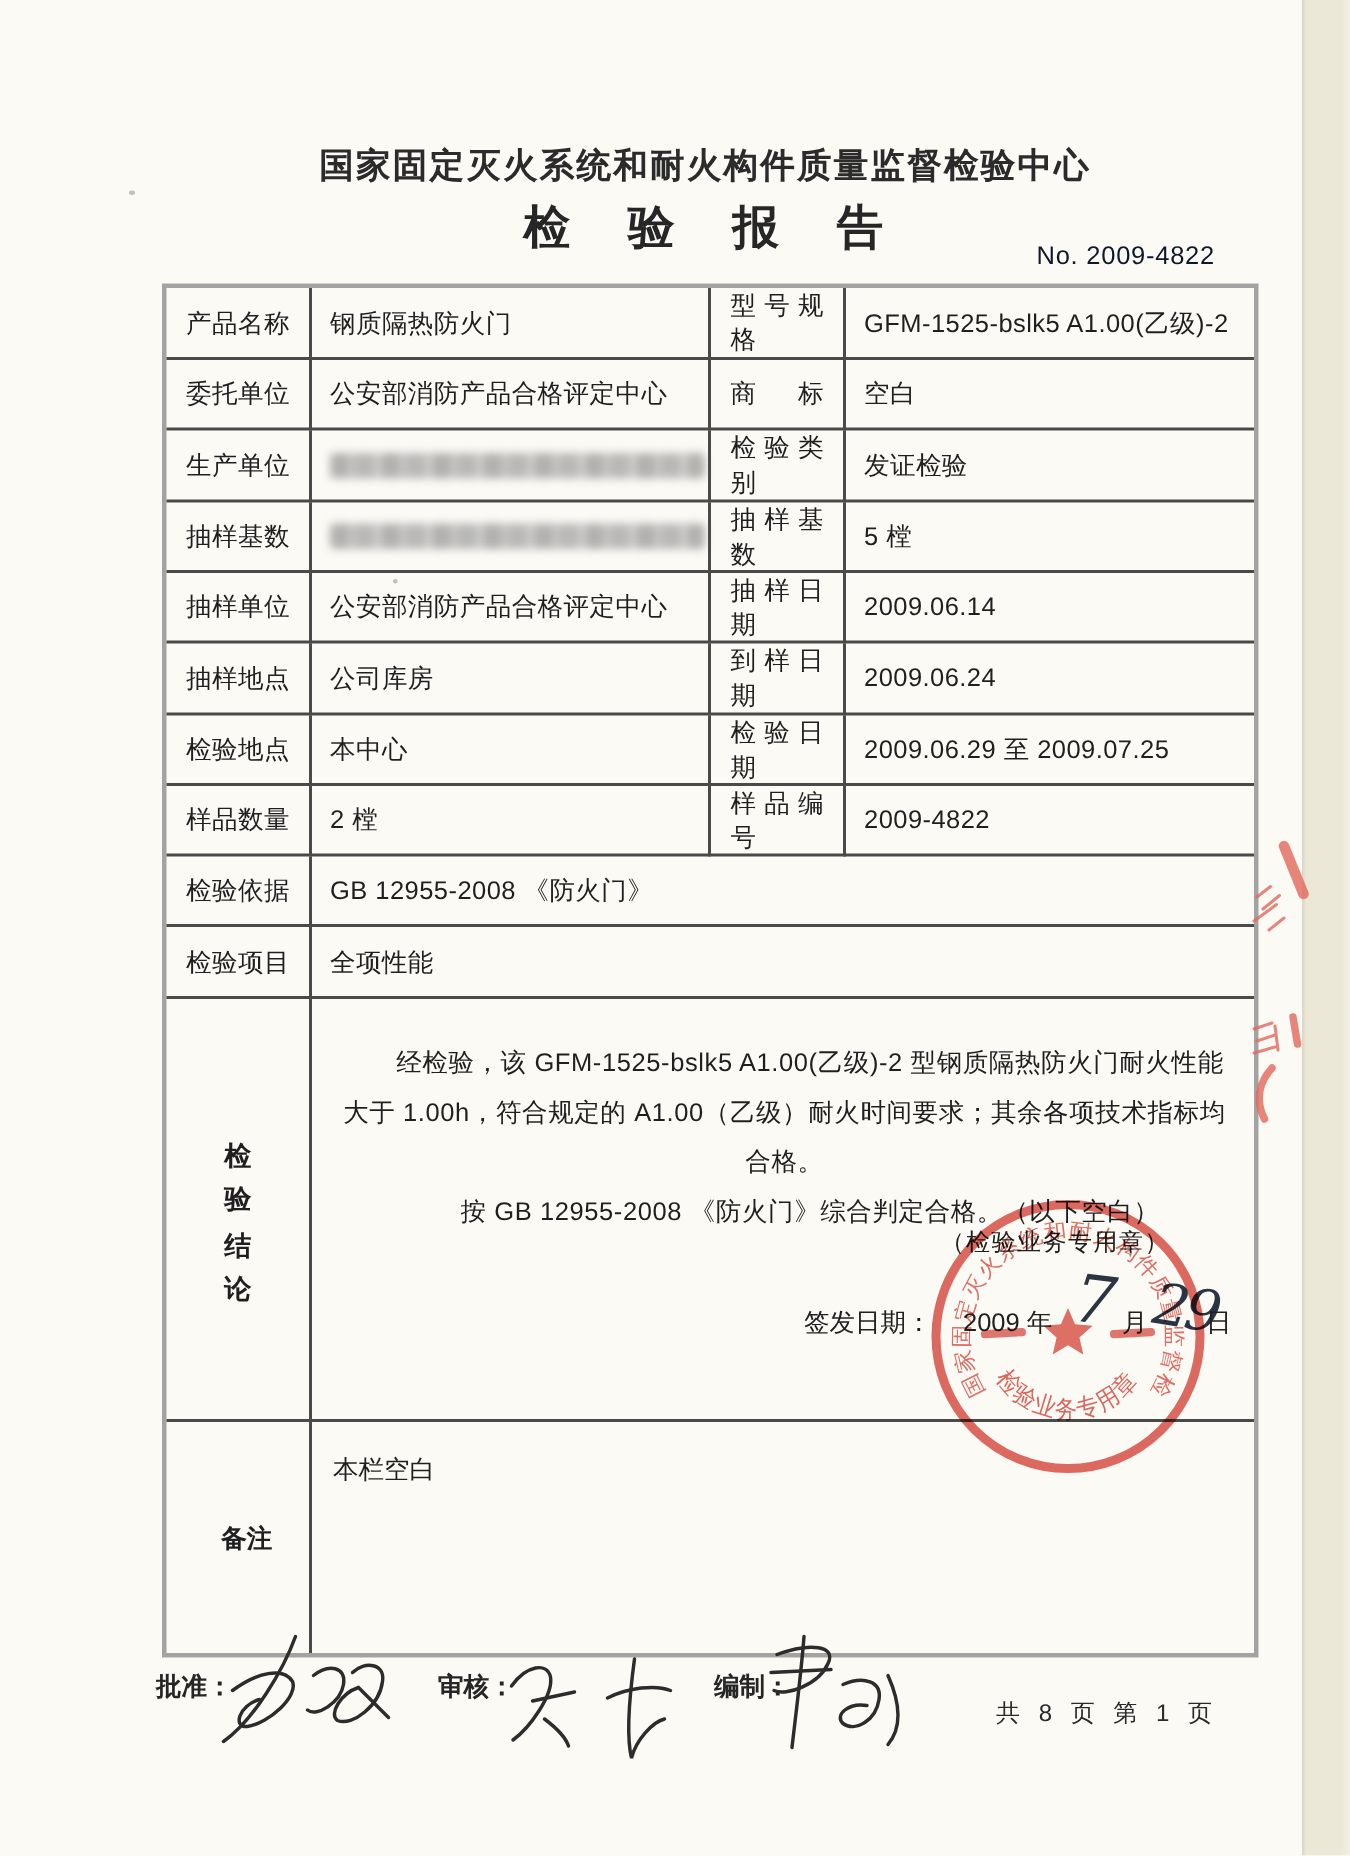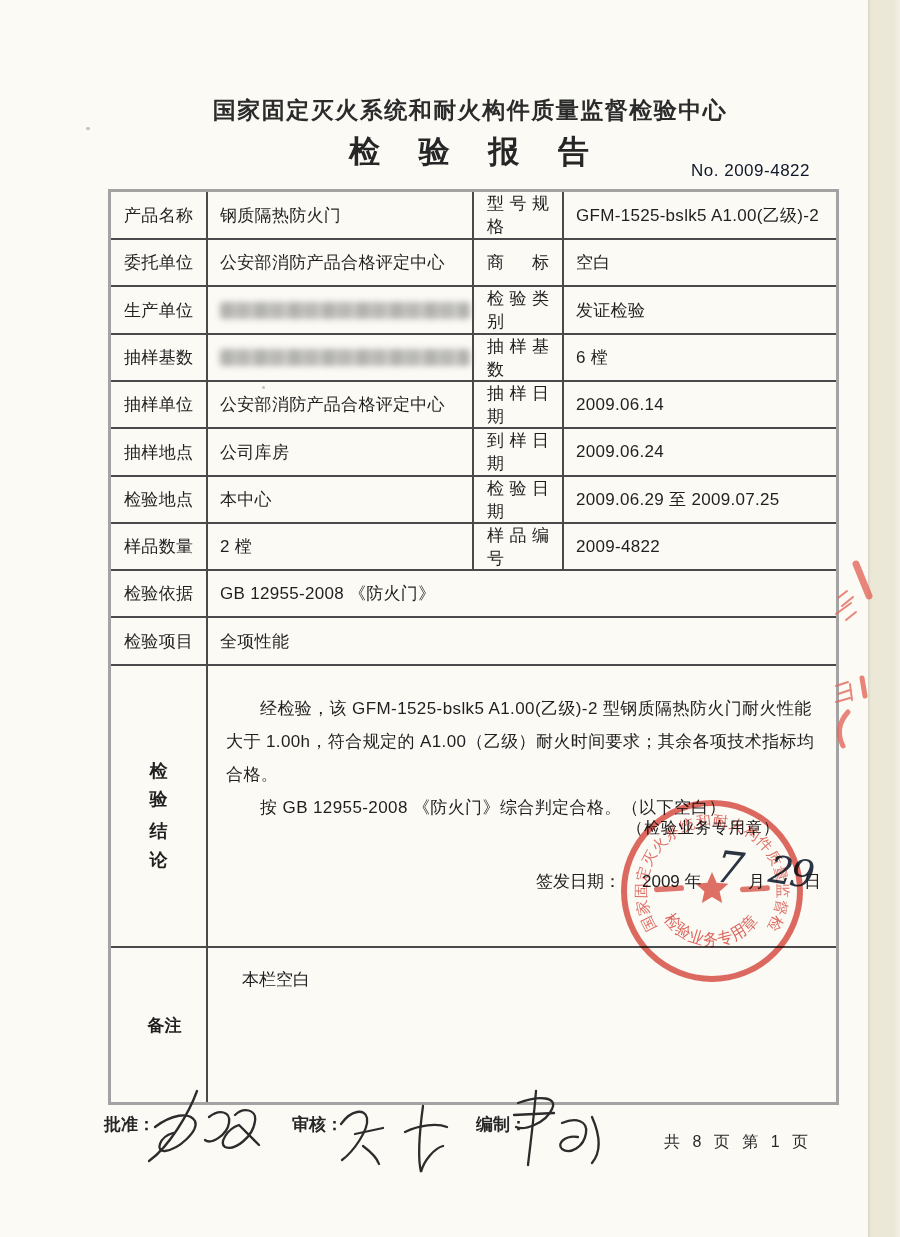--- a/index.html
+++ b/index.html
@@ -26,22 +26,22 @@
   .cell.last-row{border-bottom:none;}
   .lbl{padding:0 13px;}
   .lbl span{display:block;width:100%;text-align:justify;text-align-last:justify;}
   .val{padding-left:12px;white-space:nowrap;letter-spacing:.3px;}
   .span3{grid-column:2/5;}
   .v-lbl{justify-content:center;}
   .v-lbl span{writing-mode:vertical-rl;text-orientation:upright;
        letter-spacing:30px;font-size:18px;font-weight:600;}
   .remark-lbl{justify-content:center;padding-left:12px;}
   .remark-lbl span{text-align:center;text-align-last:center;font-weight:600;}
-  .remark-body{display:block;padding:20px 0 0 34px;font-size:17px;}
-  .concl-body{display:block;padding:26px 16px 0 18px;font-size:17px;line-height:33px;}
+  .remark-body{display:block;padding:20px 0 0 14px;font-size:17px;}
+  .concl-body{display:block;padding:26px 16px 0 18px;font-size:17px;line-height:33px;text-align:center;}
   .concl-body p{margin:0;text-indent:2em;letter-spacing:.4px;}
   .redacted-blur{display:inline-block;width:250px;height:17px;border-radius:3px;
        background:repeating-linear-gradient(90deg,#6a6a6a 0 13px,#9e9e9e 13px 16px,
          #787878 16px 30px,#ababab 30px 34px);
        filter:blur(3px);opacity:.5;}
 
   .paren-note{position:absolute;left:627px;top:818px;font-size:16px;
        letter-spacing:1px;color:#202020;}
   .date-line{position:absolute;left:0;top:0;}
   .date-line .pt{position:absolute;font-size:17px;color:#202020;white-space:nowrap;}
@@ -102,21 +102,21 @@
 
   <div class="cell lbl">
       <span>抽样基数</span>
     </div>
   <div class="cell val">
       <span class="redacted-blur"></span>
     </div>
   <div class="cell lbl">
       <span>抽样基数</span>
     </div>
-  <div class="cell val last-col">6 樘</div>
+  <div class="cell val last-col">5 樘</div>
 
   <div class="cell lbl">
       <span>抽样单位</span>
     </div>
   <div class="cell val">公安部消防产品合格评定中心</div>
   <div class="cell lbl">
       <span>抽样日期</span>
     </div>
   <div class="cell val last-col">2009.06.14</div>
 

